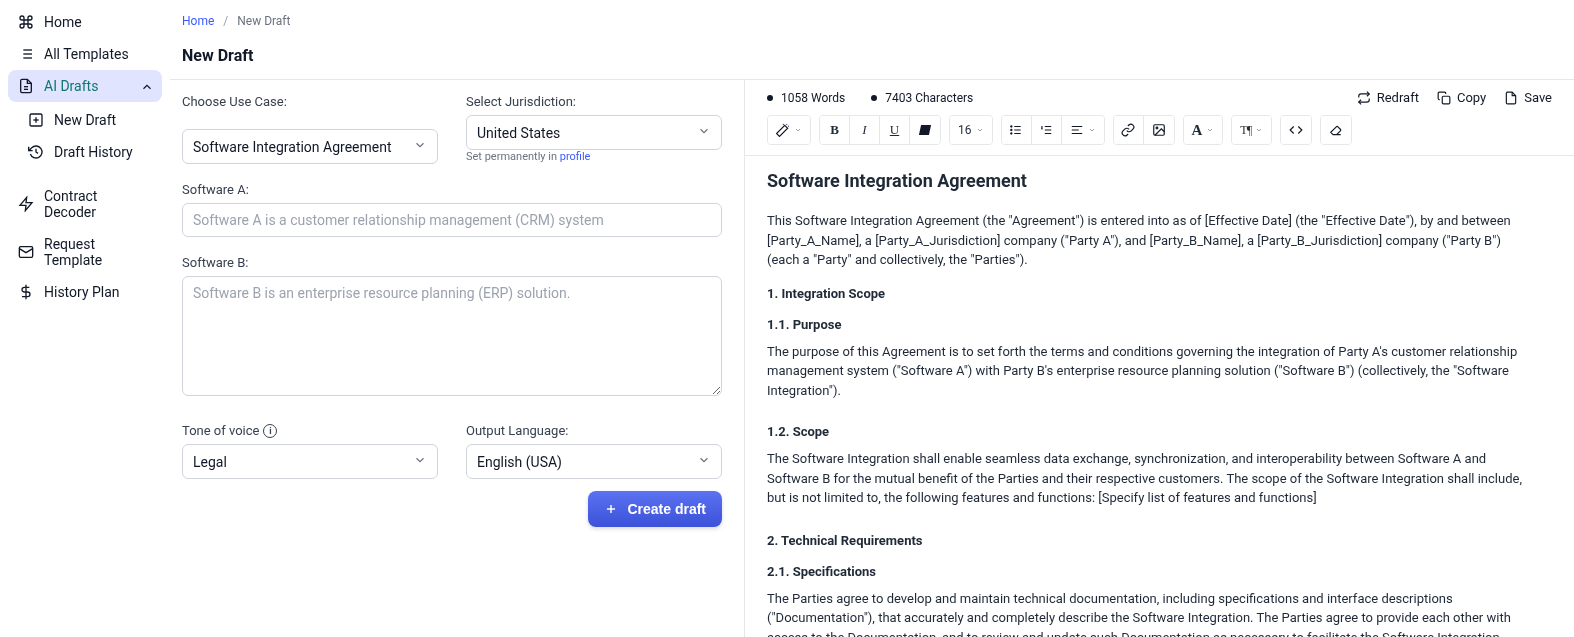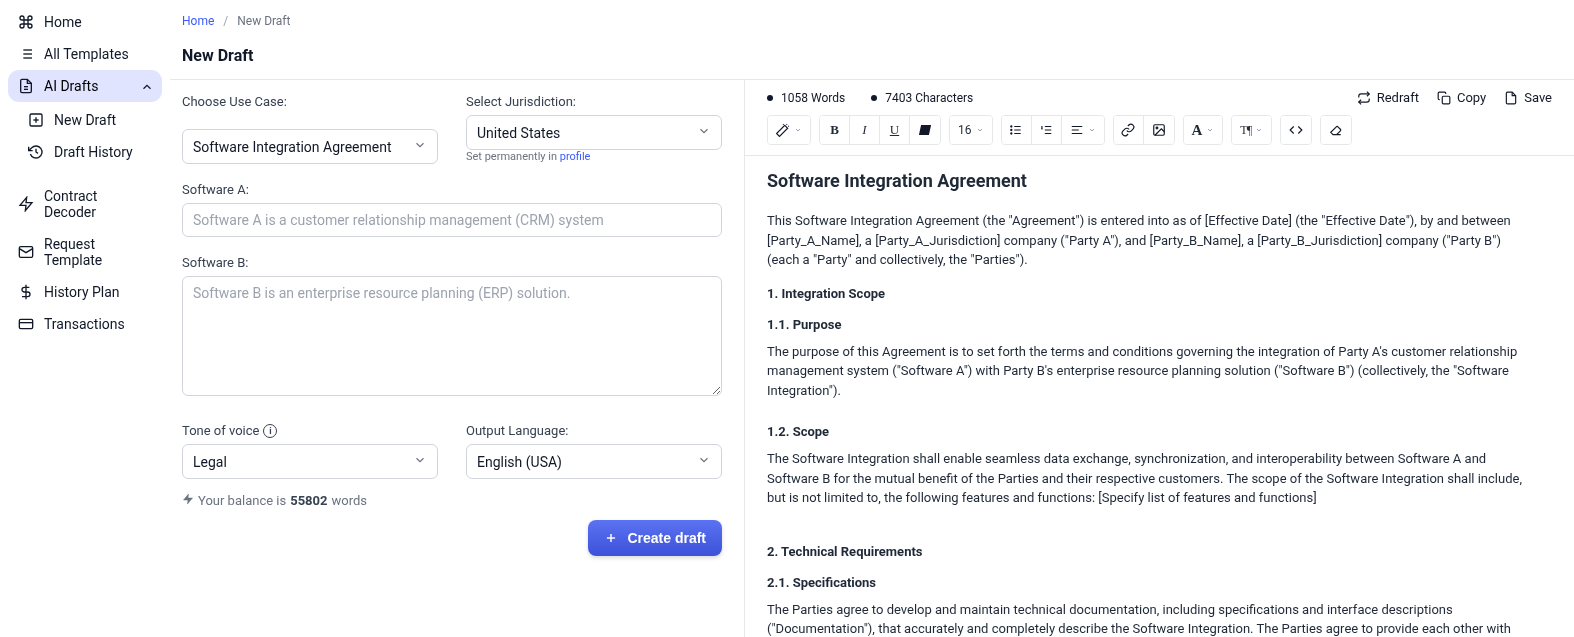--- a/index.html
+++ b/index.html
@@ -5,21 +5,21 @@
   * { box-sizing: border-box; }
   html, body { margin:0; padding:0; font-family: -apple-system, BlinkMacSystemFont, "Segoe UI", Roboto, Arial, sans-serif; font-size:14px; color:#1f2937; background:#fff; }
   body { display:flex; width:1574px; height:637px; overflow:hidden; }
 
   
   .sidebar { width:170px; flex:0 0 170px; padding:6px 8px 20px 8px; }
   .side-item { display:flex; align-items:center; gap:10px; padding:8px 10px; border-radius:8px; cursor:pointer; color:#111827; font-size:14px; }
   .side-item .icn { width:16px; height:16px; display:inline-flex; align-items:center; justify-content:center; color:#111827; }
   .side-item .icn svg { width:16px; height:16px; stroke:currentColor; fill:none; stroke-width:2; }
   .side-item .label { flex:1; }
-  .side-active { background:#e0e4ff; color:#000000; display:flex; align-items:center; justify-content:space-between;border-radius:11px; }
+  .side-active { background:#e0e4ff; color:#0f766e; display:flex; align-items:center; justify-content:space-between; }
   .side-active .left { display:flex; align-items:center; gap:10px; }
   .side-sub { padding-left:6px; margin-top:2px; }
   .side-sub .side-item { padding-left:14px; }
   .chev { width:12px; height:12px; }
   .gap1 { height:12px; }
 
   
   .main { flex:1; display:flex; flex-direction:column; overflow:hidden; }
   .breadcrumb { padding:14px 0 0 0; font-size:12px; color:#3b5bfd; }
   .breadcrumb .sep { color:#9ca3af; padding:0 6px; }
@@ -175,29 +175,20 @@
   </div>
   <div class="side-item">
     <span class="icn">
         <svg viewBox="0 0 24 24">
           <line x1="12" y1="1" x2="12" y2="23"></line>
           <path d="M17 5H9.5a3.5 3.5 0 0 0 0 7h5a3.5 3.5 0 0 1 0 7H6"></path>
         </svg>
       </span>
     <span class="label">History Plan</span>
   </div>
-  <div class="side-item">
-    <span class="icn">
-        <svg viewBox="0 0 24 24">
-          <rect x="2" y="5" width="20" height="14" rx="2"></rect>
-          <line x1="2" y1="10" x2="22" y2="10"></line>
-        </svg>
-      </span>
-    <span class="label">Transactions</span>
-  </div>
 </div>
 
 <div class="main">
   <div style="padding-left:12px;">
     <div class="breadcrumb">
       <a style="color:#3b5bfd;text-decoration:none;cursor:pointer;">Home</a>
       <span class="sep">/</span>
       <span class="cur">New Draft</span>
     </div>
     <div class="page-title">New Draft</div>
@@ -258,28 +249,20 @@
             <div class="lbl">Output Language:</div>
             <div class="select">
               <span>English (USA)</span>
               <span class="arrow"><svg viewBox="0 0 24 24">
                     <polyline points="6 9 12 15 18 9"></polyline>
                   </svg></span>
             </div>
           </div>
         </div>
 
-        <div class="balance">
-          <span class="bolt"><svg viewBox="0 0 24 24">
-                <polygon points="13 2 3 14 12 14 11 22 21 10 12 10 13 2"></polygon>
-              </svg></span>
-          <span>Your balance is </span>
-          <b>55802</b>
-          <span> words</span>
-        </div>
 
         <div class="btn-row">
           <button class="create-btn">
             <svg viewBox="0 0 24 24">
                 <line x1="12" y1="5" x2="12" y2="19"></line>
                 <line x1="5" y1="12" x2="19" y2="12"></line>
               </svg>
             <span>Create draft</span>
           </button>
         </div>
@@ -434,20 +417,20 @@
 
       <div class="doc-wrap">
         <div class="doc">
           <h2 class="doc-title">Software Integration Agreement</h2>
           <p>This Software Integration Agreement (the "Agreement") is entered into as of [Effective Date] (the "Effective Date"), by and between [Party_A_Name], a [Party_A_Jurisdiction] company ("Party A"), and [Party_B_Name], a [Party_B_Jurisdiction] company ("Party B") (each a "Party" and collectively, the "Parties").</p>
           <h4>1. Integration Scope</h4>
           <h4>1.1. Purpose</h4>
           <p>The purpose of this Agreement is to set forth the terms and conditions governing the integration of Party A's customer relationship management system ("Software A") with Party B's enterprise resource planning solution ("Software B") (collectively, the "Software Integration").</p>
           <h4 style="margin-top:24px;">1.2. Scope</h4>
           <p>The Software Integration shall enable seamless data exchange, synchronization, and interoperability between Software A and Software B for the mutual benefit of the Parties and their respective customers. The scope of the Software Integration shall include, but is not limited to, the following features and functions: [Specify list of features and functions]</p>
-          <h4 style="margin-top:36px;">2. Technical Requirements</h4>
+          <h4 style="margin-top:25px;">2. Technical Requirements</h4>
           <h4>2.1. Specifications</h4>
           <p>The Parties agree to develop and maintain technical documentation, including specifications and interface descriptions ("Documentation"), that accurately and completely describe the Software Integration. The Parties agree to provide each other with access to the Documentation, and to review and update such Documentation as necessary to facilitate the Software Integration.</p>
         </div>
       </div>
     </div>
   </div>
 </div>
 
 </body></html>

